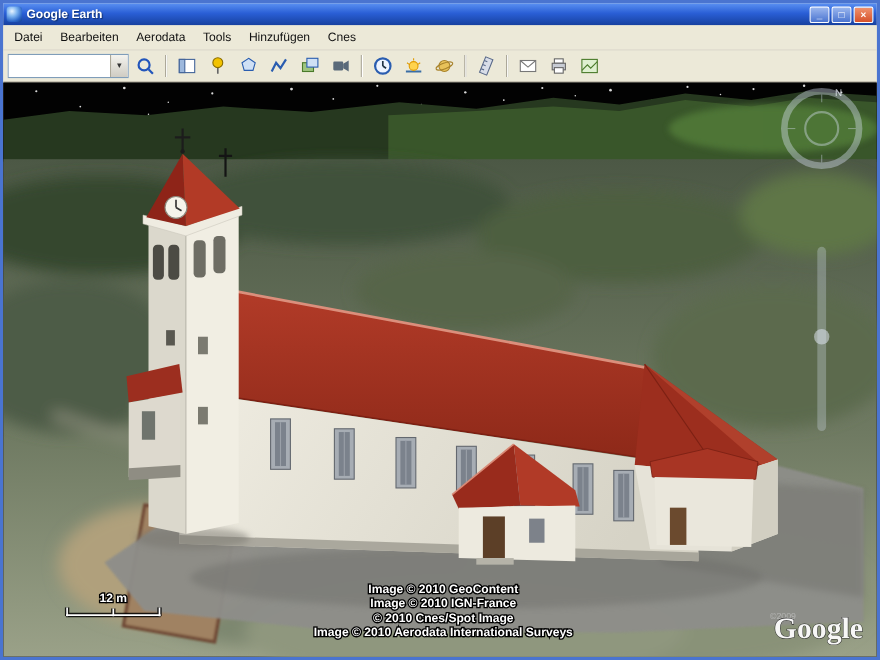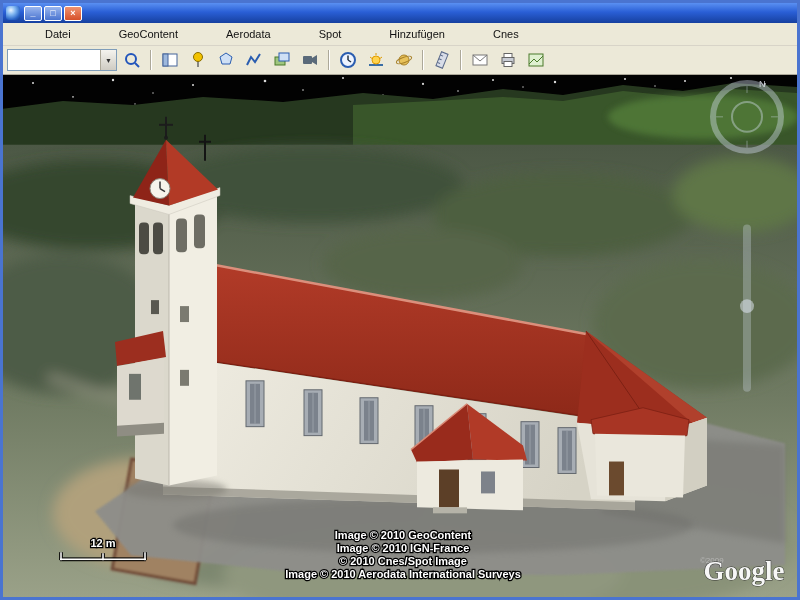--- a/index.html
+++ b/index.html
@@ -9,21 +9,21 @@
     display:flex;align-items:center;padding:0 3px;gap:4px;}
   .app-icon{width:14px;height:14px;border-radius:3px;flex:0 0 14px;
     background:radial-gradient(circle at 35% 30%,#e8f4ff,#7db4f0 35%,#2b66c8 70%,#123c88);}
   .title-text{color:#fff;font-weight:bold;font-size:11px;text-shadow:1px 1px 1px #10306e;flex:1;white-space:nowrap;}
   .win-btns{display:flex;gap:2px;}
   .win-btn{width:18px;height:15px;font-size:9px;line-height:1;border:1px solid #fff;border-radius:2px;
     background:linear-gradient(#9ab6ee,#4a74d0);color:#fff;padding:0;font-weight:bold;font-family:inherit;cursor:default;}
   .win-btn.close{background:linear-gradient(#f0926e,#d6512a);}
   .menubar{height:22px;flex:0 0 22px;background:#ece9d8;border-bottom:1px solid #d8d4c8;
     display:flex;align-items:center;font-size:11px;color:#111;padding:0 2px;}
-  .menu-item{padding:3px 8px;cursor:default;margin-left:32px;}
+  .menu-item{padding:3px 8px;cursor:default;}
   .toolbar{height:28px;flex:0 0 28px;background:#ece9d8;border-bottom:1px solid #aca899;
     display:flex;align-items:center;padding:0 4px;gap:2px;}
   .combo{display:flex;width:108px;height:20px;border:1px solid #7f9db9;background:#fff;}
   .combo input{flex:1;border:0;outline:0;font-size:11px;padding:0 3px;min-width:0;font-family:inherit;}
   .combo-btn{width:15px;background:linear-gradient(#f4f3ee,#cfccc3);border-left:1px solid #aca899;
     font-size:7px;display:flex;align-items:center;justify-content:center;color:#333;}
   .tb-btn{width:26px;height:24px;border:1px solid transparent;background:transparent;
     display:flex;align-items:center;justify-content:center;padding:0;cursor:default;}
   .tb-sep{width:1px;height:20px;background:#aca899;border-right:1px solid #fff;margin:0 3px;}
   .viewport{flex:1;position:relative;background:#000;}
@@ -31,32 +31,33 @@
   .hud-text{paint-order:stroke;stroke:#000;stroke-width:2.5px;fill:#fff;font-weight:bold;
     font-family:"Liberation Sans",sans-serif;font-size:11px;}
 </style>
 </head>
 <body>
 
 <div class="window">
 
   <div class="titlebar">
     <span class="app-icon"></span>
+    <span class="title-text">Google Earth</span>
     <span class="win-btns">
       <button class="win-btn">_</button>
       <button class="win-btn">□</button>
       <button class="win-btn close">×</button>
     </span>
   </div>
 
   <div class="menubar">
     <span class="menu-item">Datei</span>
-    <span class="menu-item">GeoContent</span>
+    <span class="menu-item">Bearbeiten</span>
     <span class="menu-item">Aerodata</span>
-    <span class="menu-item">Spot</span>
+    <span class="menu-item">Tools</span>
     <span class="menu-item">Hinzufügen</span>
     <span class="menu-item">Cnes</span>
   </div>
 
   <div class="toolbar">
     <span class="combo">
       <input value="" style="">
       <span class="combo-btn">▼</span>
     </span>
     <button class="tb-btn">

